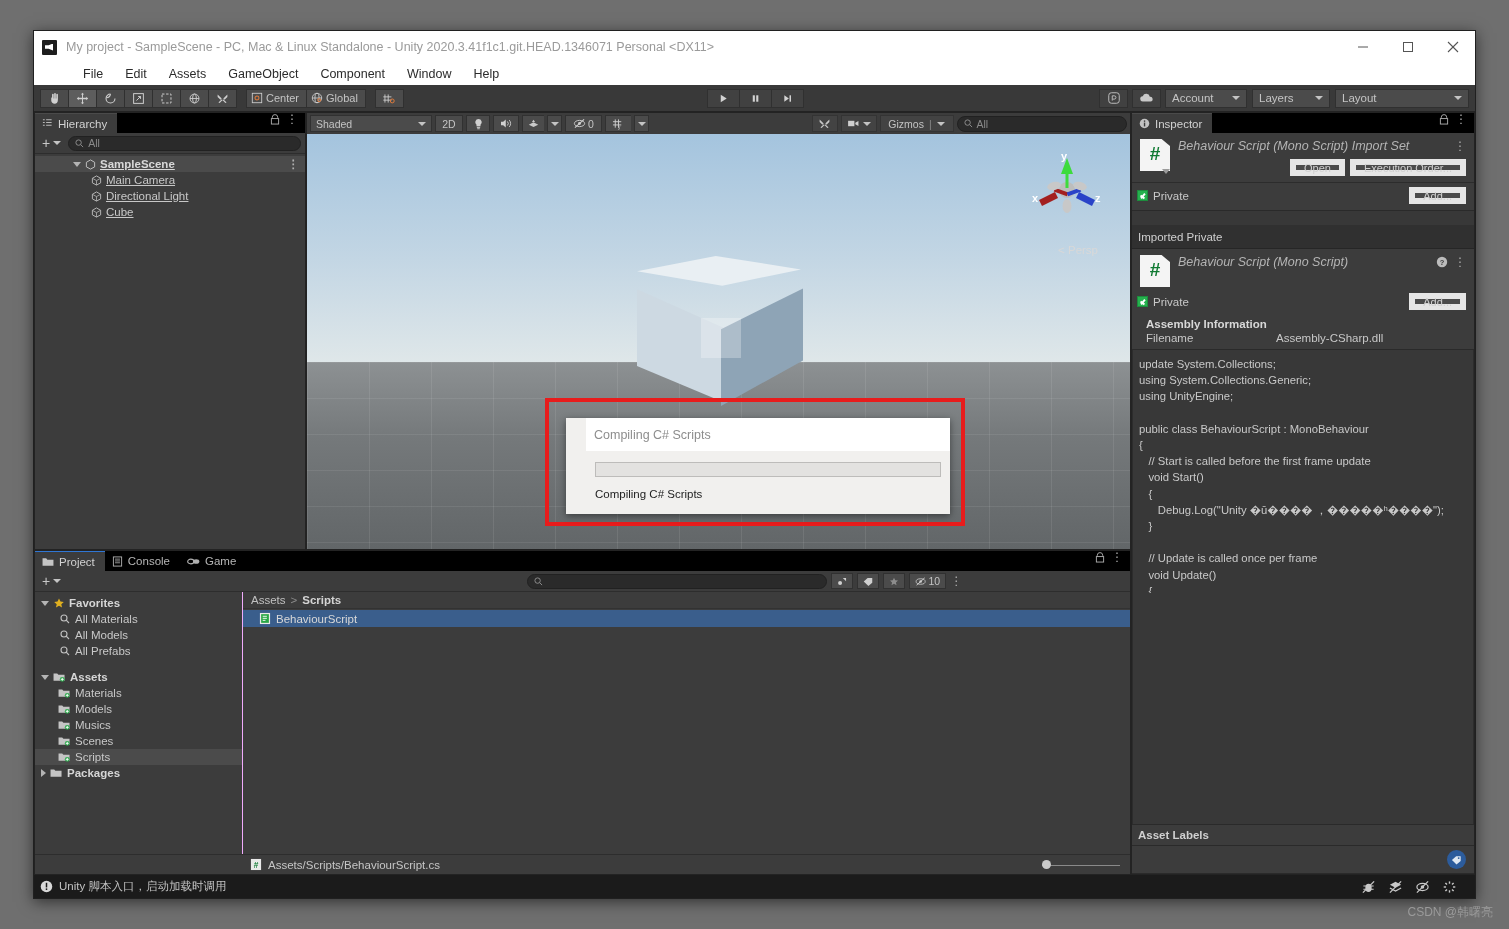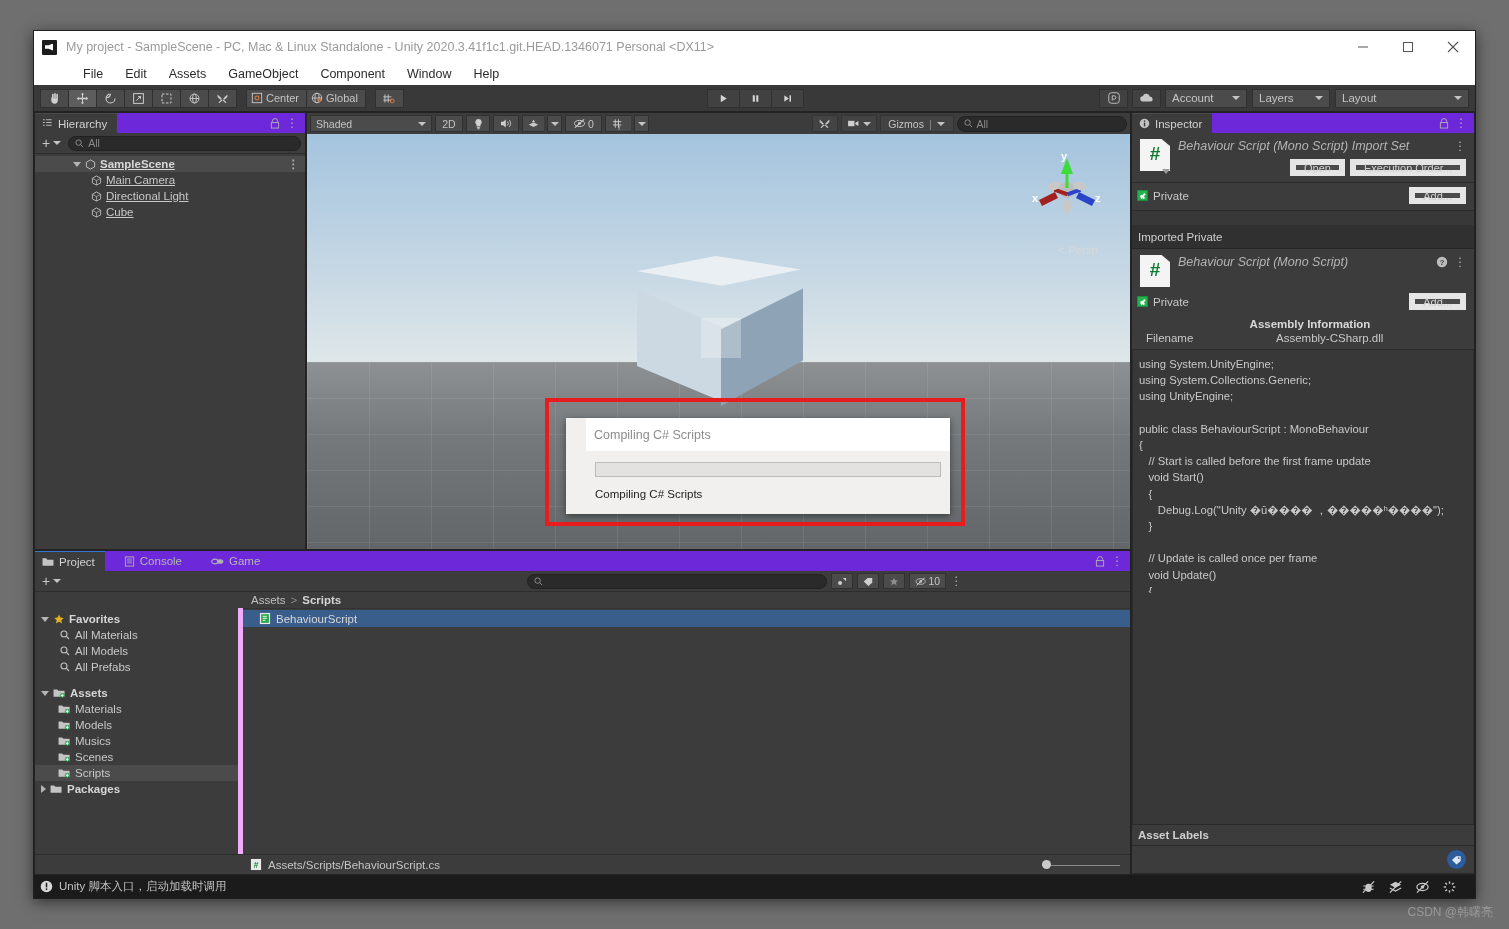--- a/index.html
+++ b/index.html
@@ -73,23 +73,22 @@
   .caret { width:0; height:0; border-left:4px solid transparent; border-right:4px solid transparent;
            border-top:4px solid #c4c4c4; }
 
   
   .body { flex: 1; display: flex; background: #383838; padding: 0; gap: 0; min-height: 0; }
   .left-col { display: flex; flex-direction: column; width: 1097px; min-width:0; }
   .top-row { display: flex; height: 438px; flex: 0 0 438px; min-height: 0; }
 
   .panel { background: #3c3c3c; border: 1px solid #232323; display: flex; flex-direction: column; min-height:0; }
   .panel-tabs {
-    height: 20px; background: #6d28d9; display: flex; align-items: center; flex: 0 0 20px;
+    height: 20px; background: #000000; display: flex; align-items: flex-start; flex: 0 0 20px;
     position: relative;
-    gap: 12px;
   }
   .ptab {
     height: 20px; padding: 0 10px 0 7px; display: flex; align-items: center; gap: 5px;
     font-size: 11.5px; color: #b6b6b6; background: transparent;
   }
   .ptab.sel { background: #3c3c3c; border-top: 1px solid #2f76d4; color: #d2d2d2; }
   .ptab.sel.plain { border-top: 1px solid #4a4a4a; }
   .tab-right { margin-left: auto; display: flex; align-items: center; gap: 6px; padding-right: 7px; color: #b0b0b0; }
   .kebab { font-size: 12px; letter-spacing: 0px; line-height: 1; }
 
@@ -140,21 +139,21 @@
   .cube-r { position:absolute; left:92px; top:30px; width:82px; height:120px; background:#8ea4b6;
             clip-path: polygon(0 36%, 100% 2%, 100% 62%, 0 100%); }
   .cube-hl { position:absolute; left:72px; top:62px; width:40px; height:40px; background:rgba(255,255,255,.28); }
   .persp { position:absolute; right:32px; top:110px; font-size:11.5px; color:#d8d8d8; }
   .gizmo { position: absolute; right: 26px; top: 18px; width: 74px; height: 70px; }
   .gz-label { position:absolute; font-size:11px; color:#fff; font-weight:bold; }
 
   
   .project-panel { height: 100%; flex:1; min-height:0; }
   .proj-body { flex: 1; display: flex; min-height: 0; }
-  .proj-left { width: 208px; flex: 0 0 208px; background: #3c3c3c; border-right: 5px solid #f0abfc; padding-top: 3px; margin-top: 16px; }
+  .proj-left { width: 208px; flex: 0 0 208px; background: #3c3c3c; border-right: 1px solid #f0abfc; padding-top: 3px; }
   .proj-right { flex: 1; background: #3c3c3c; display: flex; flex-direction: column; min-width:0;}
   .breadcrumb { height: 17px; background: #3c3c3c; display: flex; align-items: center; gap: 5px;
                 padding-left: 8px; font-size: 11.5px; color: #c0c0c0; border-bottom: 1px solid #323232; }
   .crumb-sep { color: #8c8c8c; }
   .crumb-cur { font-weight: bold; color: #d4d4d4; }
   .asset-list { flex: 1; padding-top: 1px; background:#3c3c3c; }
   .asset-row { height: 17px; display: flex; align-items: center; gap: 5px; padding-left: 16px;
                font-size: 11.5px; color: #d8d8d8; }
   .asset-row.sel { background: #3a5e8c; }
   .statusrow { height: 20px; background: #3c3c3c; display: flex; align-items: center; gap: 6px;
@@ -180,21 +179,21 @@
   .insp-title { font-size: 12.5px; color: #b4b4b4; font-style: italic; }
   .gray-sect { background: #303030; height: 24px; display:flex; align-items:center;
                padding-left: 6px; font-size: 11.5px; color: #cfcfcf; border-bottom: 1px solid #262626; }
   .row { display: flex; align-items: center; }
   .minibtn { height: 17px; background: #4b4b4b; border: 6px solid #e5e5e5; color: #cfcfcf;
              font-size: 11px; display: flex; align-items: center; padding: 0 8px; }
   .chk { width: 11px; height: 11px; background: #25b14e; border: 1px solid #1d8c3d; position: relative; flex:0 0 11px;}
   .chk::after{content:""; position:absolute; left:2px; top:5px; width:5px; height:2px; background:#fff; transform:rotate(40deg);}
   .chk::before{content:""; position:absolute; left:4px; top:2px; width:2px; height:6px; background:#fff; transform:rotate(40deg);}
   .lbl-sm { font-size: 11.5px; color: #c8c8c8; }
-  .bold-lbl { font-size: 11.5px; color: #d8d8d8; font-weight: bold; text-align: center; }
+  .bold-lbl { font-size: 11.5px; color: #d8d8d8; font-weight: bold; }
   .codebox { flex: 1; background: #383838; padding: 6px 4px 6px 6px; overflow: hidden;
              border-left: 1px solid #2c2c2c; border-right:1px solid #2c2c2c;}
   .codeline { font-size: 11.3px; color: #c9c9c9; line-height: 16.2px; white-space: pre; font-family:"Liberation Sans",sans-serif;}
   .asset-labels-hdr { background: #3c3c3c; height: 22px; display:flex; align-items:center; padding-left: 6px;
                       font-size: 11.5px; color: #d0d0d0; font-weight: bold; border-top: 1px solid #2a2a2a;
                       border-bottom: 1px solid #2a2a2a;}
   .label-area { height: 28px; background: #3c3c3c; display: flex; align-items: center; justify-content: flex-end;
                 padding-right: 8px; border-bottom: 1px solid #2a2a2a;}
   .tag-badge { width: 19px; height: 19px; border-radius: 50%; background: #2c5c9c; display:flex;
                align-items:center; justify-content:center; }
@@ -830,21 +829,21 @@
 
         <div style="background:#3c3c3c;padding:2px 0 5px 14px;border-bottom:1px solid #2a2a2a">
           <div class="bold-lbl">Assembly Information</div>
           <div class="row" style="margin-top:2px">
             <span class="lbl-sm" style="width:130px">Filename</span>
             <span class="lbl-sm">Assembly-CSharp.dll</span>
           </div>
         </div>
 
         <div class="codebox">
-          <div class="codeline">using System.UnityEngine;</div>
+          <div class="codeline">update System.Collections;</div>
           <div class="codeline">using System.Collections.Generic;</div>
           <div class="codeline">using UnityEngine;</div>
           <div class="codeline">&nbsp;</div>
           <div class="codeline">public class BehaviourScript : MonoBehaviour</div>
           <div class="codeline">{</div>
           <div class="codeline">   // Start is called before the first frame update</div>
           <div class="codeline">   void Start()</div>
           <div class="codeline">   {</div>
           <div class="codeline">      Debug.Log("Unity �ū���� ，�����ʰ����");</div>
           <div class="codeline">   }</div>

